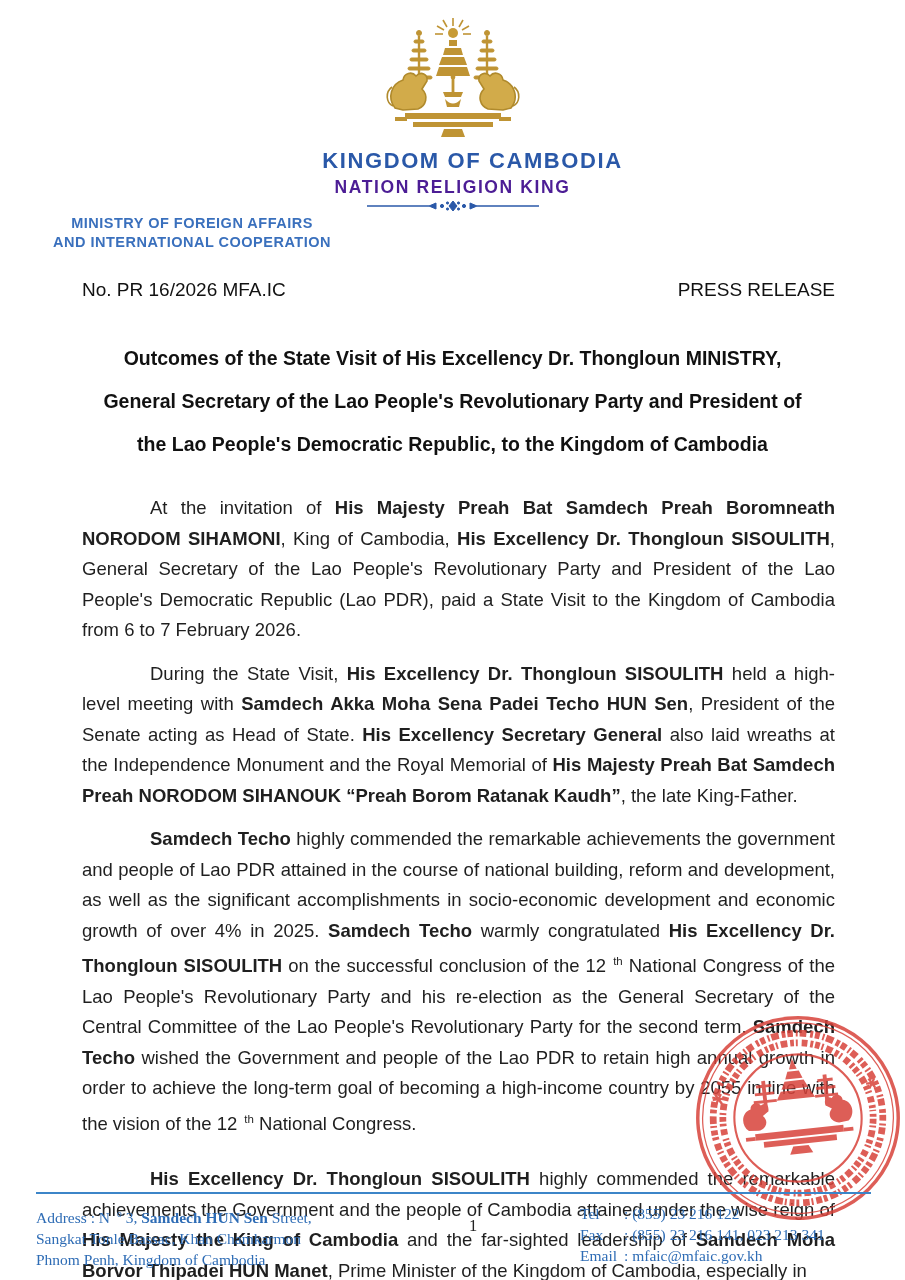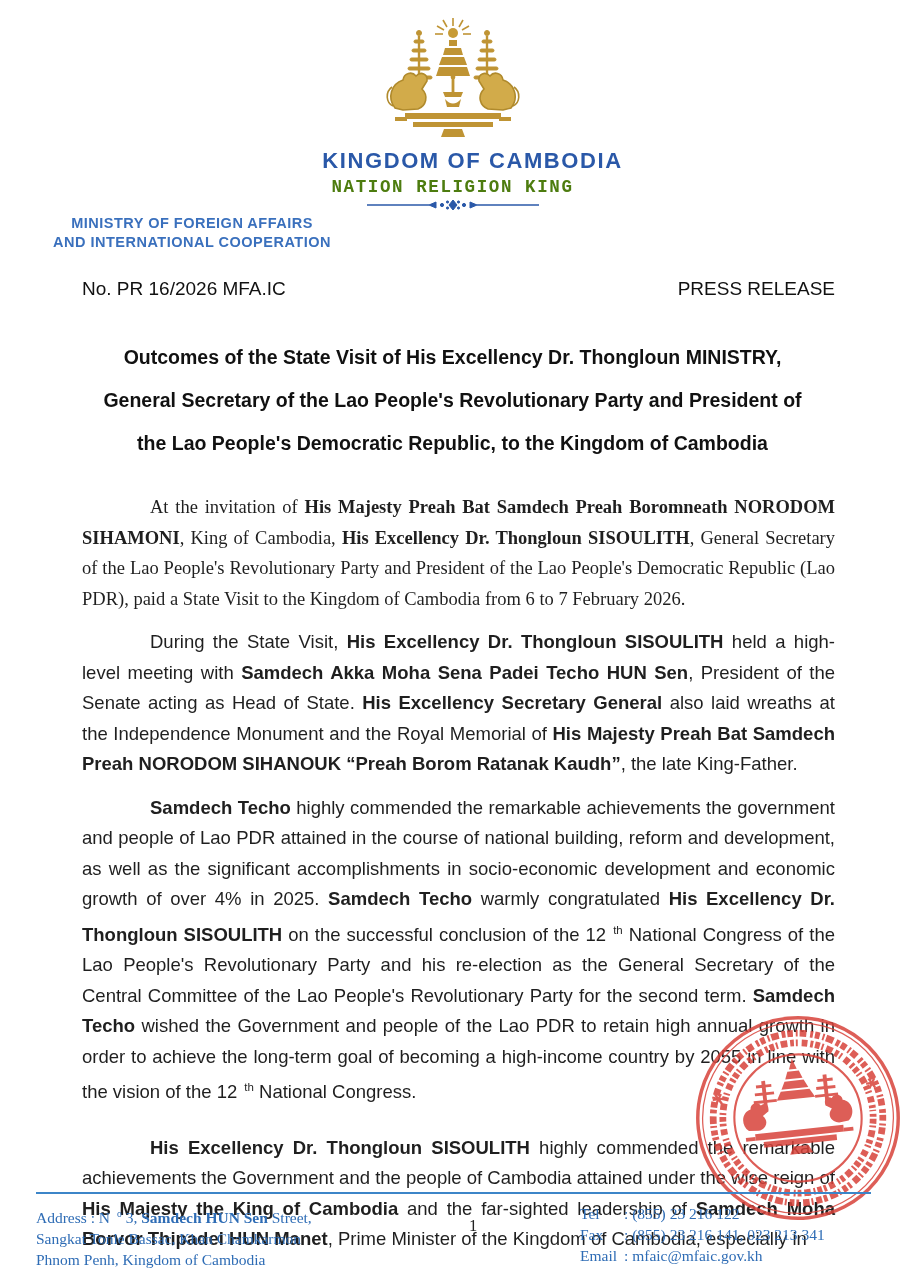--- a/index.html
+++ b/index.html
@@ -8,42 +8,42 @@
     background:#ffffff; overflow:hidden;
     font-family:"Liberation Sans", sans-serif; color:#1c1c1c;
   }
   
   .emblem-wrap { text-align:center; padding-top:16px; height:126px; }
   .kingdom {
     text-align:center; color:#2a58a8; font-weight:bold;
     font-size:22px; letter-spacing:1.6px; margin-top:6px;margin-left:40px;
   }
   .motto {
-    text-align:center; color:#4d7c0f; font-weight:bold;
-    font-size:17.5px; letter-spacing:1.6px; margin-top:3px;font-family:Liberation Mono, monospace;
+    text-align:center; color:#4c1d95; font-weight:bold;
+    font-size:17.5px; letter-spacing:1.6px; margin-top:3px;
   }
   .divider-wrap { text-align:center; margin-top:1px; }
   .ministry {
     position:absolute; left:37px; top:214px; width:310px;
     text-align:center; color:#3a70bd; font-weight:bold;
     font-size:14.5px; line-height:19px; letter-spacing:0.5px;
   }
   .doc-row {
     display:flex; justify-content:space-between;
     margin:62px 70px 0 82px; font-size:19px; color:#111;
   }
   
   .title { margin:36px 55px 0; text-align:center; font-weight:bold;
            font-size:19.5px; line-height:43px; color:#111; }
   
   p.body {
     margin:13px 70px 0 82px; text-align:justify; text-indent:68px;
     font-size:18.5px; line-height:30.5px; color:#1f1f1f;
   }
-  p.body.first { margin-top:27px;font-family:Liberation Serif, serif; }
+  p.body.first { margin-top:27px; }
   p.body.gap   { margin-top:25px; }
   p.body b { font-weight:bold; }
   sup { font-size:0.62em;padding-left:7px; }
   
   .stamp { position:absolute; left:692px; top:1012px; width:212px; height:212px;
            opacity:0.85; }
   
   .footer-line { position:absolute; left:36px; right:34px; top:1192px;
                  border-top:2.5px solid #3c85c8; }
   .footer {

